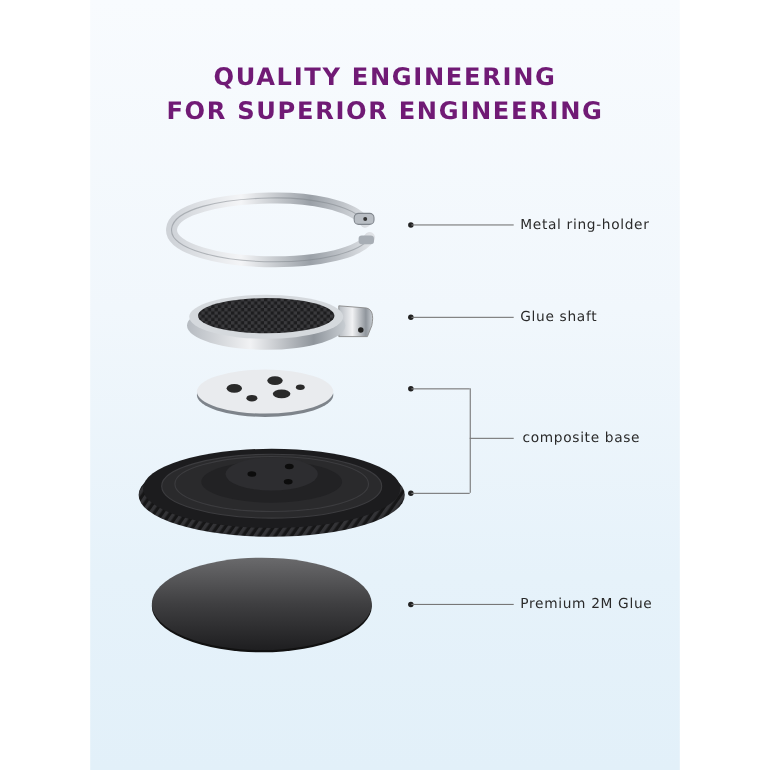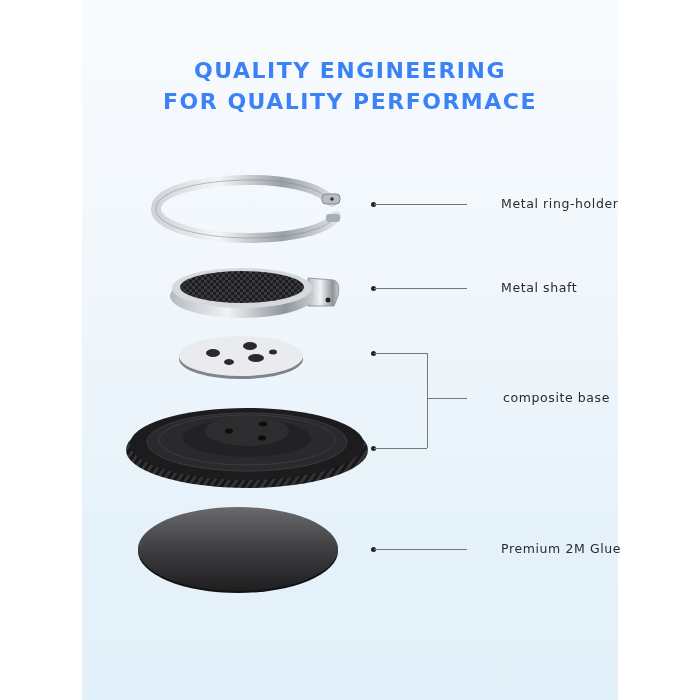--- a/index.html
+++ b/index.html
@@ -1,39 +1,39 @@
 <!DOCTYPE html>
 <html><head>
   <meta charset="utf-8">
   <style>
     html, body { margin:0; padding:0; }
     body { width:700px; height:700px; background:#ffffff; position:relative; overflow:hidden;
            font-family:"DejaVu Sans", sans-serif; }
     .panel { position:absolute; left:82px; top:0; width:536px; height:700px;
              background:linear-gradient(180deg,#f8fbfe 0%,#f1f7fc 40%,#e6f2fa 75%,#e2f0f9 100%); }
-    .headline { position:absolute; left:82px; width:536px; text-align:center; color:#3b82f6;
+    .headline { position:absolute; left:82px; width:536px; text-align:center; color:#701a75;
                 font-family:"DejaVu Sans", sans-serif; font-weight:bold; font-size:22px;
                 letter-spacing:1.5px; line-height:32px; }
     .headline.l1 { top:55px; }
     .headline.l2 { top:86px; }
     .callout { position:absolute; }
     .dot { position:absolute; width:5px; height:5px; border-radius:50%; background:#222; }
     .hline { position:absolute; height:1px; background:#777; }
     .vline { position:absolute; width:1px; background:#777; }
     .label { position:absolute; font-family:"DejaVu Sans", sans-serif; font-size:12.5px; color:#2a2a2a;
-             letter-spacing:0.6px; white-space:nowrap;margin-left:28px; }
+             letter-spacing:0.6px; white-space:nowrap; }
     svg.part { position:absolute; overflow:visible; }
   </style>
 </head>
 <body>
 
 <div class="panel"></div>
 
 <div class="headline l1">QUALITY ENGINEERING</div>
-<div class="headline l2">FOR QUALITY PERFORMACE</div>
+<div class="headline l2">FOR SUPERIOR ENGINEERING</div>
 
 <svg class="part" style="left:150px;top:172px" width="200" height="72" viewBox="0 0 200 72">
   <defs>
     <linearGradient id="ringG" x1="0" x2="1" y1="0" y2="0">
       <stop offset="0" stop-color="#cfd3d8"></stop>
       <stop offset="0.35" stop-color="#f4f5f7"></stop>
       <stop offset="0.7" stop-color="#9aa0a7"></stop>
       <stop offset="1" stop-color="#dfe2e6"></stop>
     </linearGradient>
   </defs>
@@ -108,21 +108,21 @@
 
 <div class="callout">
   <div class="dot" style="left:371px;top:202px"></div>
   <div class="hline" style="left:374px;top:204px;width:93px"></div>
   <div class="label" style="left:473px;top:196px">Metal ring-holder</div>
 </div>
 
 <div class="callout">
   <div class="dot" style="left:371px;top:286px"></div>
   <div class="hline" style="left:374px;top:288px;width:93px"></div>
-  <div class="label" style="left:473px;top:280px">Metal shaft</div>
+  <div class="label" style="left:473px;top:280px">Glue shaft</div>
 </div>
 
 <div class="callout">
   <div class="dot" style="left:371px;top:351px"></div>
   <div class="hline" style="left:374px;top:353px;width:53px"></div>
   <div class="vline" style="left:427px;top:353px;height:95px"></div>
   <div class="dot" style="left:371px;top:446px"></div>
   <div class="hline" style="left:374px;top:448px;width:53px"></div>
   <div class="hline" style="left:427px;top:398px;width:40px"></div>
   <div class="label" style="left:475px;top:390px">composite base</div>

